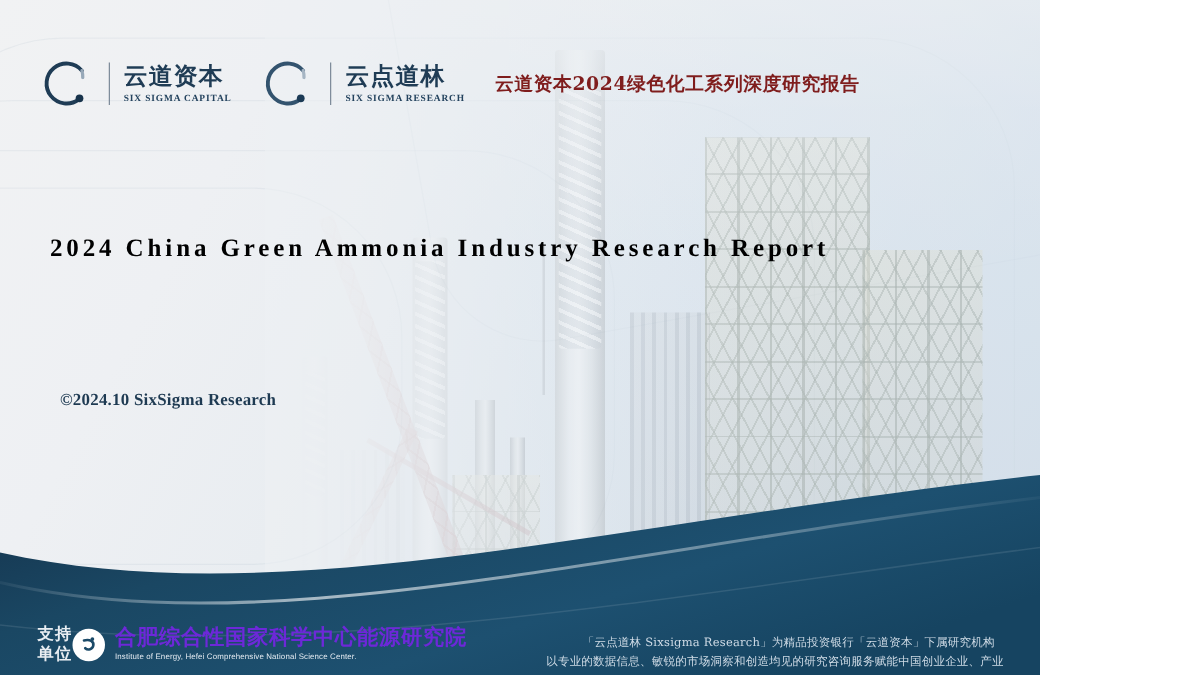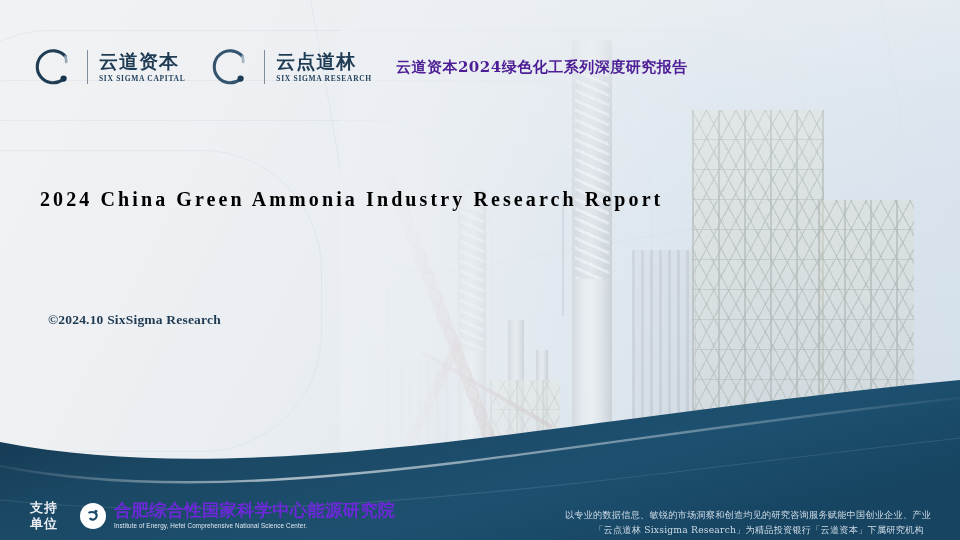--- a/index.html
+++ b/index.html
@@ -2,21 +2,21 @@
 <html><head>
 <meta charset="utf-8">
 <style>
   html, body {
     margin: 0;
     padding: 0;
     background: #ffffff;
   }
   #cover {
     position: relative;
-    width: 960px;
+    width: 832px;
     height: 540px;
     overflow: hidden;
     background: #eef0f2;
     font-family: "Liberation Serif", serif;
   }
 
   
   .bg-base {
     position: absolute;
     inset: 0;
@@ -174,21 +174,21 @@
     color: #24435e;
     font-weight: 700;
     margin-top: 4px;
     font-family: "Liberation Serif", serif;
   }
   .logo-gap { width: 22px; }
   .header-mid {
     margin-left: 24px;
     font-size: 15px;
     letter-spacing: .5px;
-    color: #4c1d95;
+    color: #7f1d1d;
     font-family: "DejaVu Serif", serif;
     font-weight: 700;
     white-space: nowrap;
   }
   .header-right {
     margin-left: auto;
     font-size: 11.5px;
     letter-spacing: .3px;
     color: #4d6174;
     font-family: "DejaVu Serif", serif;
@@ -241,21 +241,21 @@
     align-items: center;
   }
   .support-label {
     font-size: 13px;
     line-height: 1.22;
     color: #e8edf2;
     font-family: "DejaVu Serif", serif;
     font-weight: 700;
     letter-spacing: 1px;
     text-align: center;
-    margin-right: 22px;
+    margin-right: 0;
   }
   .inst-mark {
     width: 26px; height: 26px;
     border-radius: 50%;
     background: #ffffff;
     display: flex;
     align-items: center;
     justify-content: center;
     flex: 0 0 auto;
     margin-right: 8px;
@@ -410,17 +410,17 @@
         <circle cx="12.9" cy="5.2" r="1.5" fill="#1b4a68"></circle>
       </svg>
     </span>
     <span class="inst-text">
       <span class="inst-cn">合肥综合性国家科学中心能源研究院</span>
       <span class="inst-en">Institute of Energy, Hefei Comprehensive National Science Center.</span>
     </span>
   </div>
 
   <div class="footer-right">
+    <div class="disc-line">「云点道林 Sixsigma Research」为精品投资银行「云道资本」下属研究机构</div>
     <div class="disc-line wide">以专业的数据信息、敏锐的市场洞察和创造均见的研究咨询服务赋能中国创业企业、产业</div>
-    <div class="disc-line">「云点道林 Sixsigma Research」为精品投资银行「云道资本」下属研究机构</div>
   </div>
 
 </div>
 
 </body></html>

